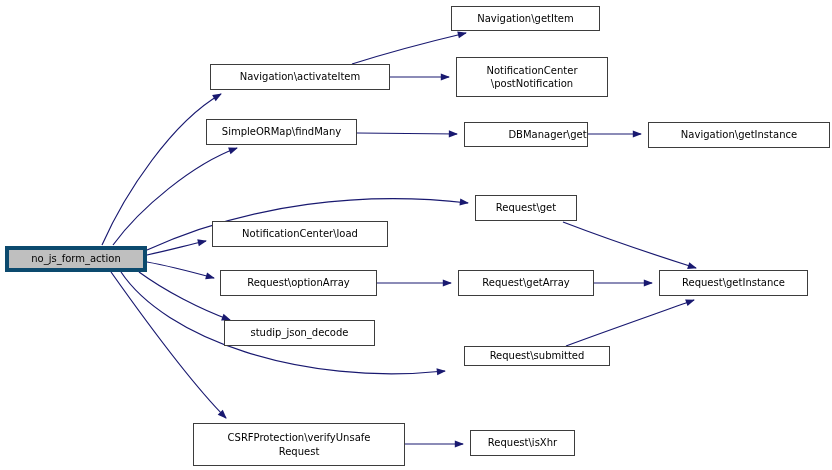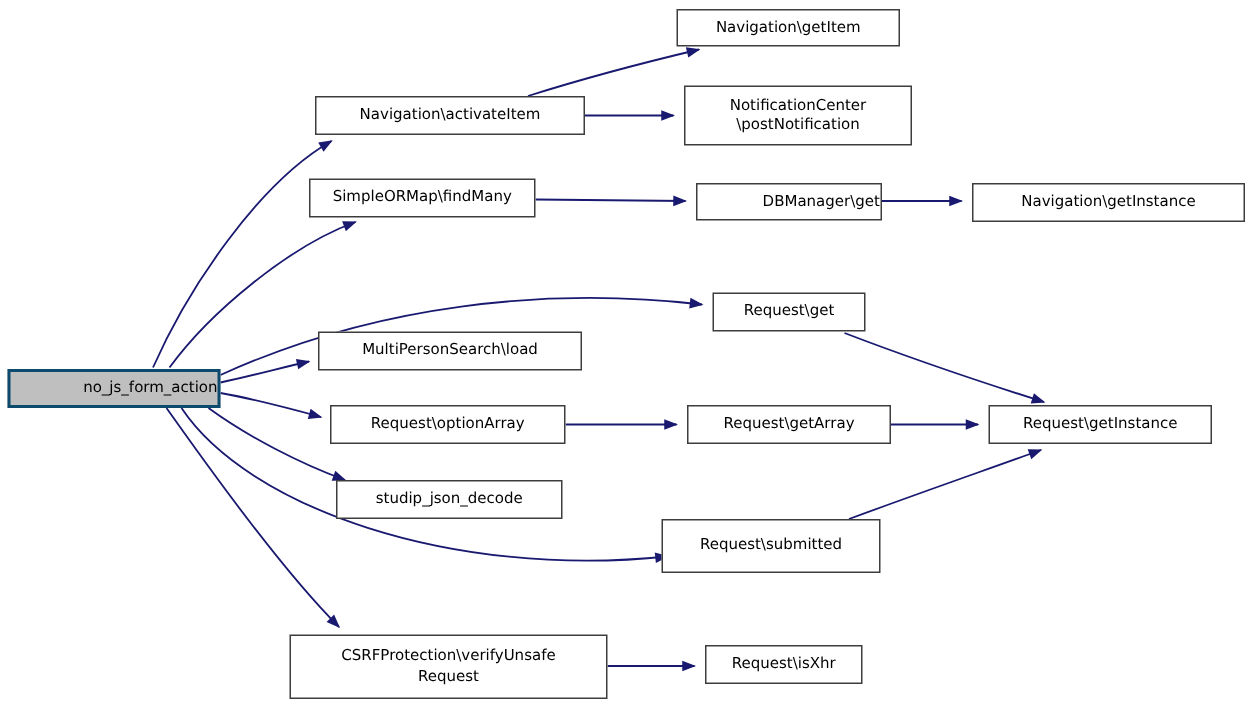--- a/index.html
+++ b/index.html
@@ -38,23 +38,22 @@
     display: flex;
     flex-direction: column;
     align-items: center;
     justify-content: center;
     text-align: center;
     white-space: nowrap;
     cursor: pointer;
   }
   .node.main {
     background: #bfbfbf;
-    border: 2px solid #0c4a6e;
+    border: 4px solid #0c4a6e;
     cursor: default;
-    align-items: flex-end;
   }
 </style>
 </head>
 <body>
 
 <div id="canvas">
 
   <svg id="edge-layer" viewBox="0 0 832 470" xmlns="http://www.w3.org/2000/svg">
     <defs>
       <marker id="arrow" viewBox="0 0 10 10" refX="8.5" refY="5" markerWidth="10" markerHeight="8" orient="auto">
@@ -86,21 +85,21 @@
 
   <div class="node" style="left:210px; top:64px; width:180px; height:26px;">
     <span>Navigation\activateItem</span>
   </div>
 
   <div class="node" style="left:206px; top:119px; width:151px; height:26px;">
     <span>SimpleORMap\findMany</span>
   </div>
 
   <div class="node" style="left:212px; top:221px; width:176px; height:26px;">
-    <span>MultiPersonSearch\load</span>
+    <span>NotificationCenter\load</span>
   </div>
 
   <div class="node" style="left:220px; top:270px; width:157px; height:26px;">
     <span>Request\optionArray</span>
   </div>
 
   <div class="node" style="left:224px; top:320px; width:151px; height:26px;">
     <span>studip_json_decode</span>
   </div>
 
@@ -123,21 +122,21 @@
   </div>
 
   <div class="node" style="left:475px; top:195px; width:102px; height:26px;">
     <span>Request\get</span>
   </div>
 
   <div class="node" style="left:458px; top:270px; width:136px; height:26px;">
     <span>Request\getArray</span>
   </div>
 
-  <div class="node" style="left:441px; top:346px; width:146px; height:36px;">
+  <div class="node" style="left:464px; top:346px; width:146px; height:20px;">
     <span>Request\submitted</span>
   </div>
 
   <div class="node" style="left:470px; top:430px; width:105px; height:26px;">
     <span>Request\isXhr</span>
   </div>
 
   <div class="node" style="left:648px; top:122px; width:182px; height:26px;">
     <span>Navigation\getInstance</span>
   </div>

